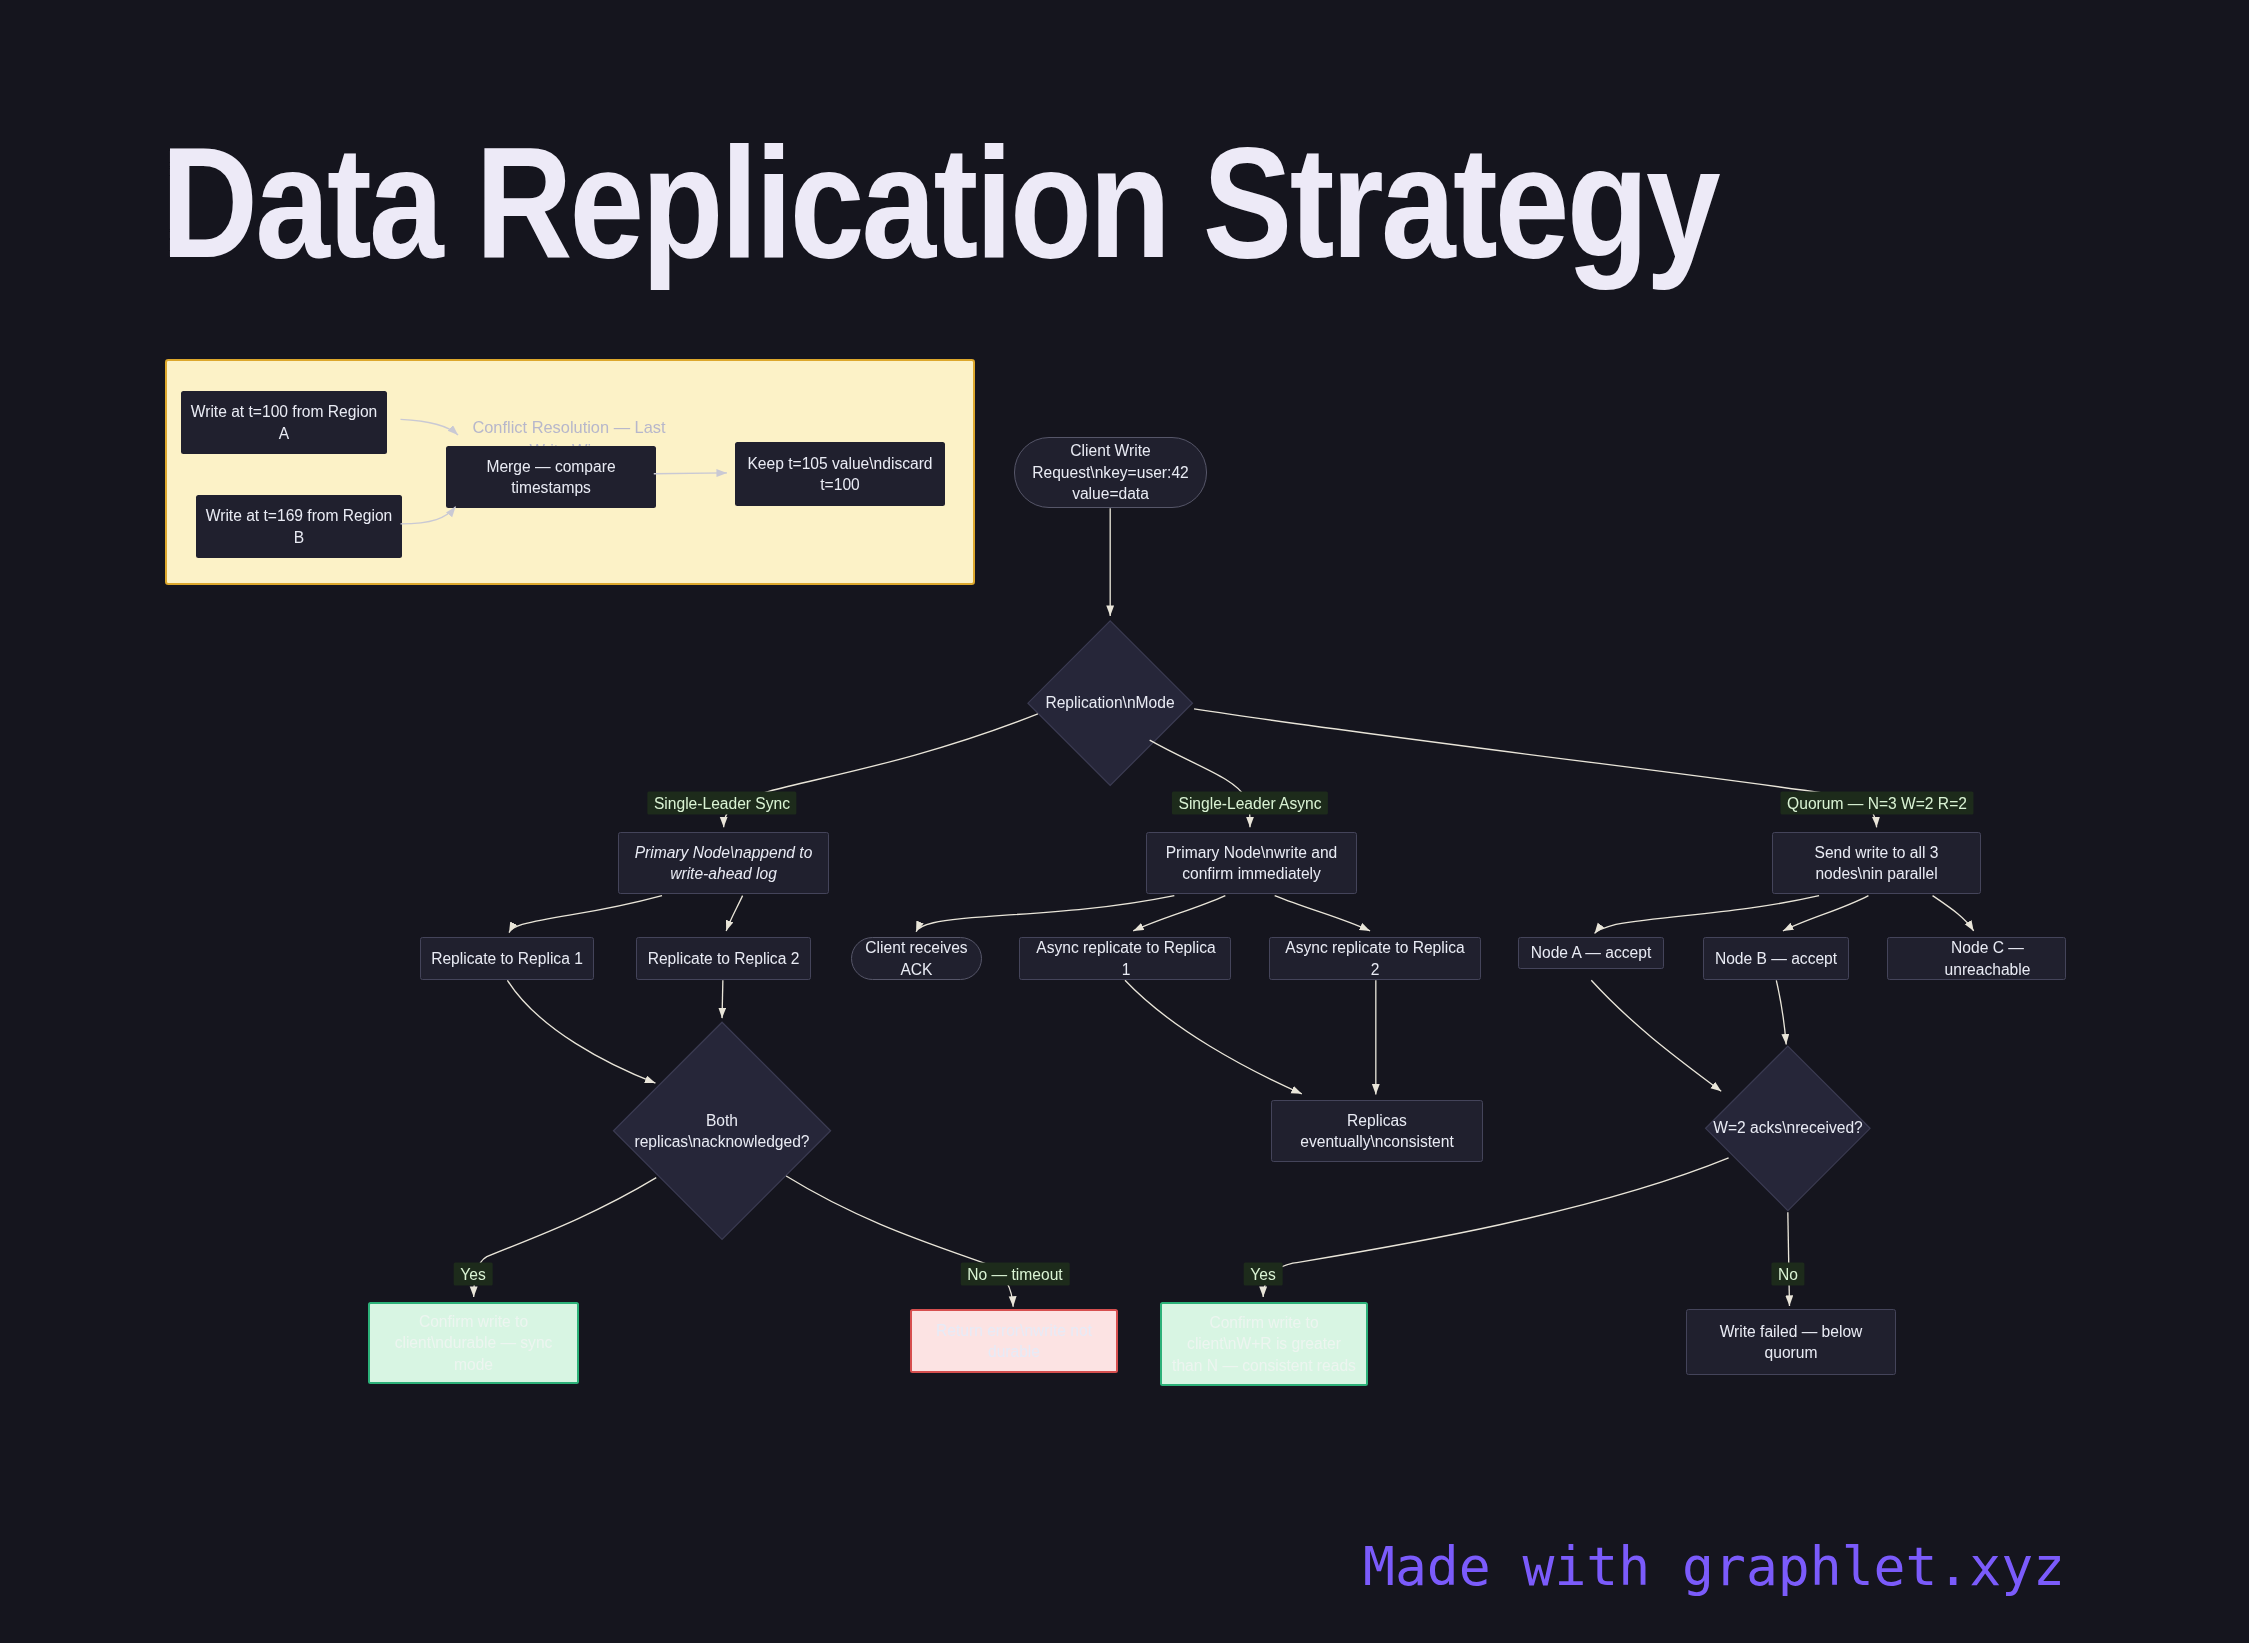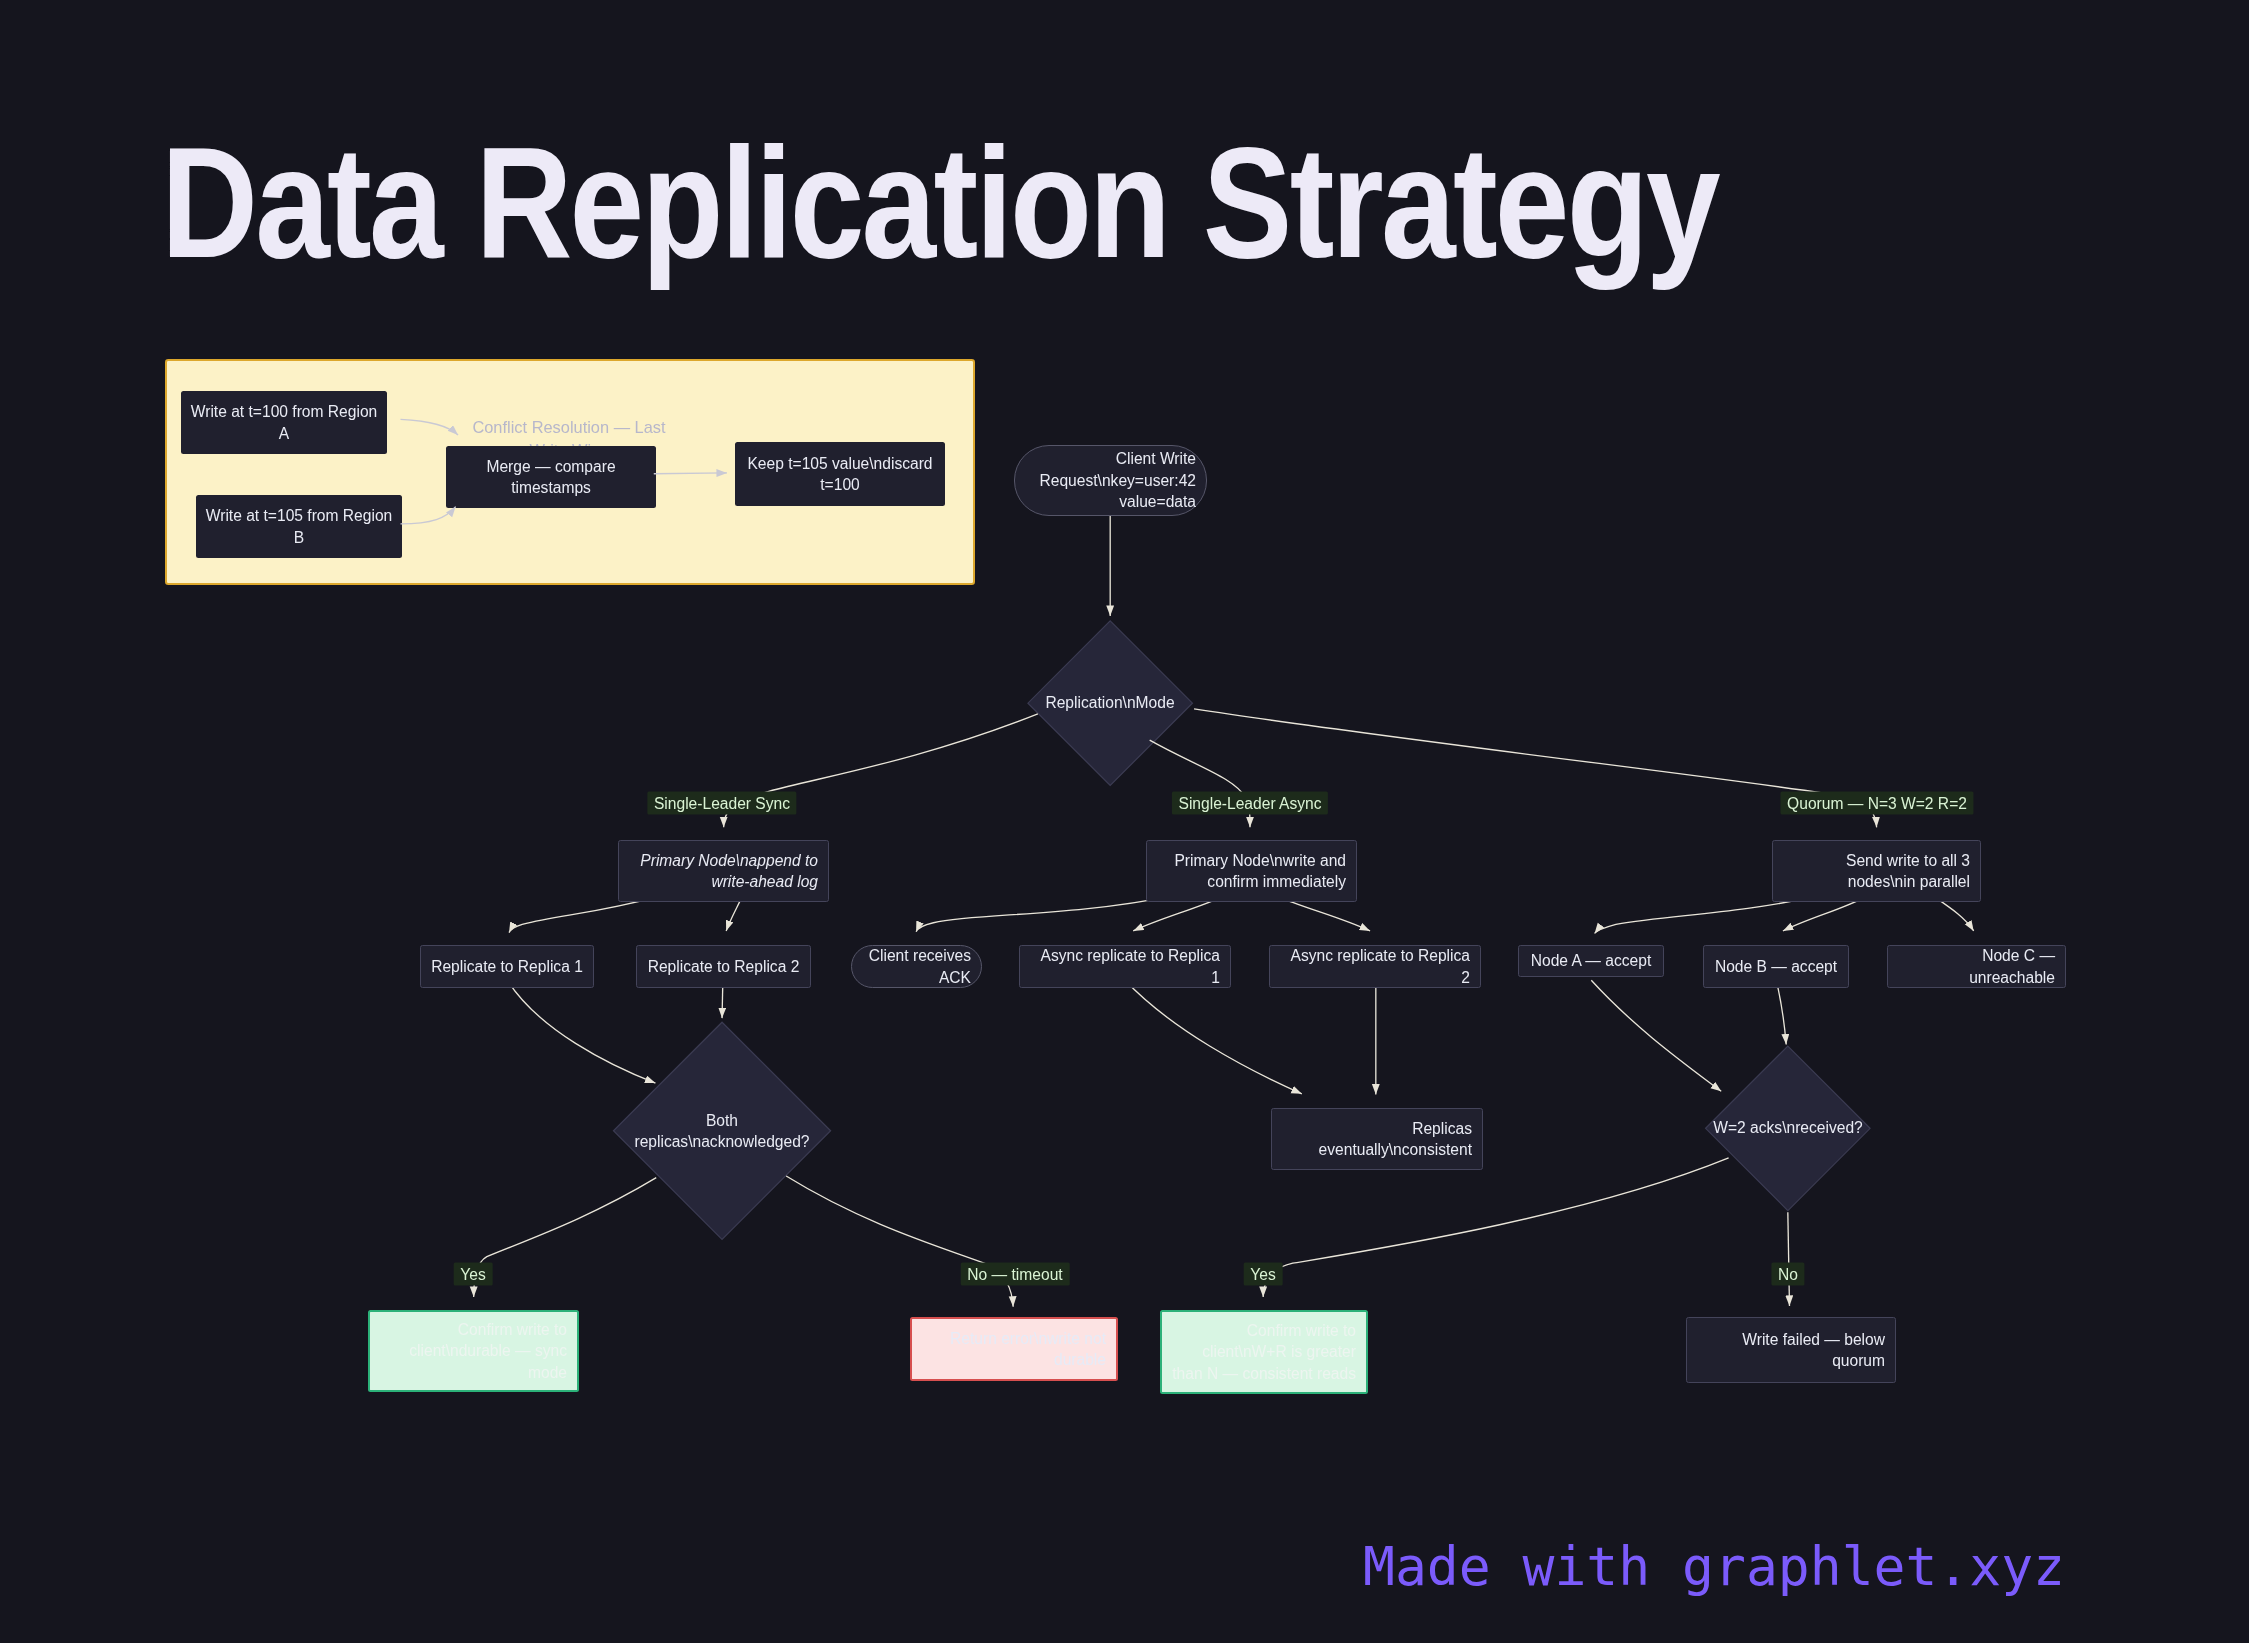--- a/index.html
+++ b/index.html
@@ -4,24 +4,24 @@
 <style>
   html,body{margin:0;padding:0;}
   body{
     width:2250px;height:1644px;position:relative;overflow:hidden;
     background:var(--canvas,#15151e);
     font-family:"Liberation Sans",sans-serif;
   }
   
   #edges{position:absolute;left:0;top:0;z-index:1;pointer-events:none;}
   .node,.pill,.result{position:absolute;z-index:2;box-sizing:border-box;
-    display:flex;align-items:center;justify-content:center;text-align:right;
+    display:flex;align-items:center;justify-content:center;text-align:center;
     font-size:15.6px;line-height:1.37;color:var(--node-text);
     background:var(--node-bg);border:0.8px solid var(--node-border);border-radius:2.5px;
-    padding:3.3px 10px;margin-top:8px;}
+    padding:3.3px 10px;}
   .pill{border-radius:37px;border-color:#565669;}
   .diamond-label{position:absolute;z-index:2;transform:translate(-50%,-50%);
     text-align:center;font-size:15.6px;line-height:1.37;color:var(--node-text);}
   .chip{position:absolute;z-index:3;transform:translate(-50%,-50%);
     background:var(--chip-bg);color:var(--chip-text);font-size:15.6px;
     padding:2.5px 6.6px;white-space:nowrap;border-radius:1.6px;}
   
   #title{position:absolute;left:161px;top:123px;z-index:2;
     font-size:158px;font-weight:bold;letter-spacing:-3.3px;line-height:1;
     color:var(--title-text);transform:scaleX(0.85);transform-origin:0 0;white-space:nowrap;}
@@ -121,21 +121,21 @@
   <path class="edge" d="M 2102 1408 C 1930 1478 1680 1518 1572 1536 C 1546 1542 1536 1558 1536 1577"></path>
   <path class="edge" d="M 2174 1474 L 2176 1588"></path>
 </svg>
 
 <div id="title">Data Replication Strategy</div>
 <div id="footer">Made with graphlet.xyz</div>
 
 <div id="group">
   <div id="group-label">Conflict Resolution — Last Write Wins</div>
   <div class="gnode" id="g-write-a">Write at t=100 from Region A</div>
-  <div class="gnode" id="g-write-b">Write at t=105 from Region B</div>
+  <div class="gnode" id="g-write-b">Write at t=169 from Region B</div>
   <div class="gnode" id="g-merge">Merge — compare timestamps</div>
   <div class="gnode" id="g-keep">Keep t=105 value\ndiscard t=100</div>
 </div>
 
 <div class="node pill" id="n-client-write">Client Write Request\nkey=user:42 value=data</div>
 
 <div class="diamond-label" id="lbl-replication">Replication\nMode</div>
 <div class="diamond-label" id="lbl-both">Both replicas\nacknowledged?</div>
 <div class="diamond-label" id="lbl-w2">W=2 acks\nreceived?</div>
 

